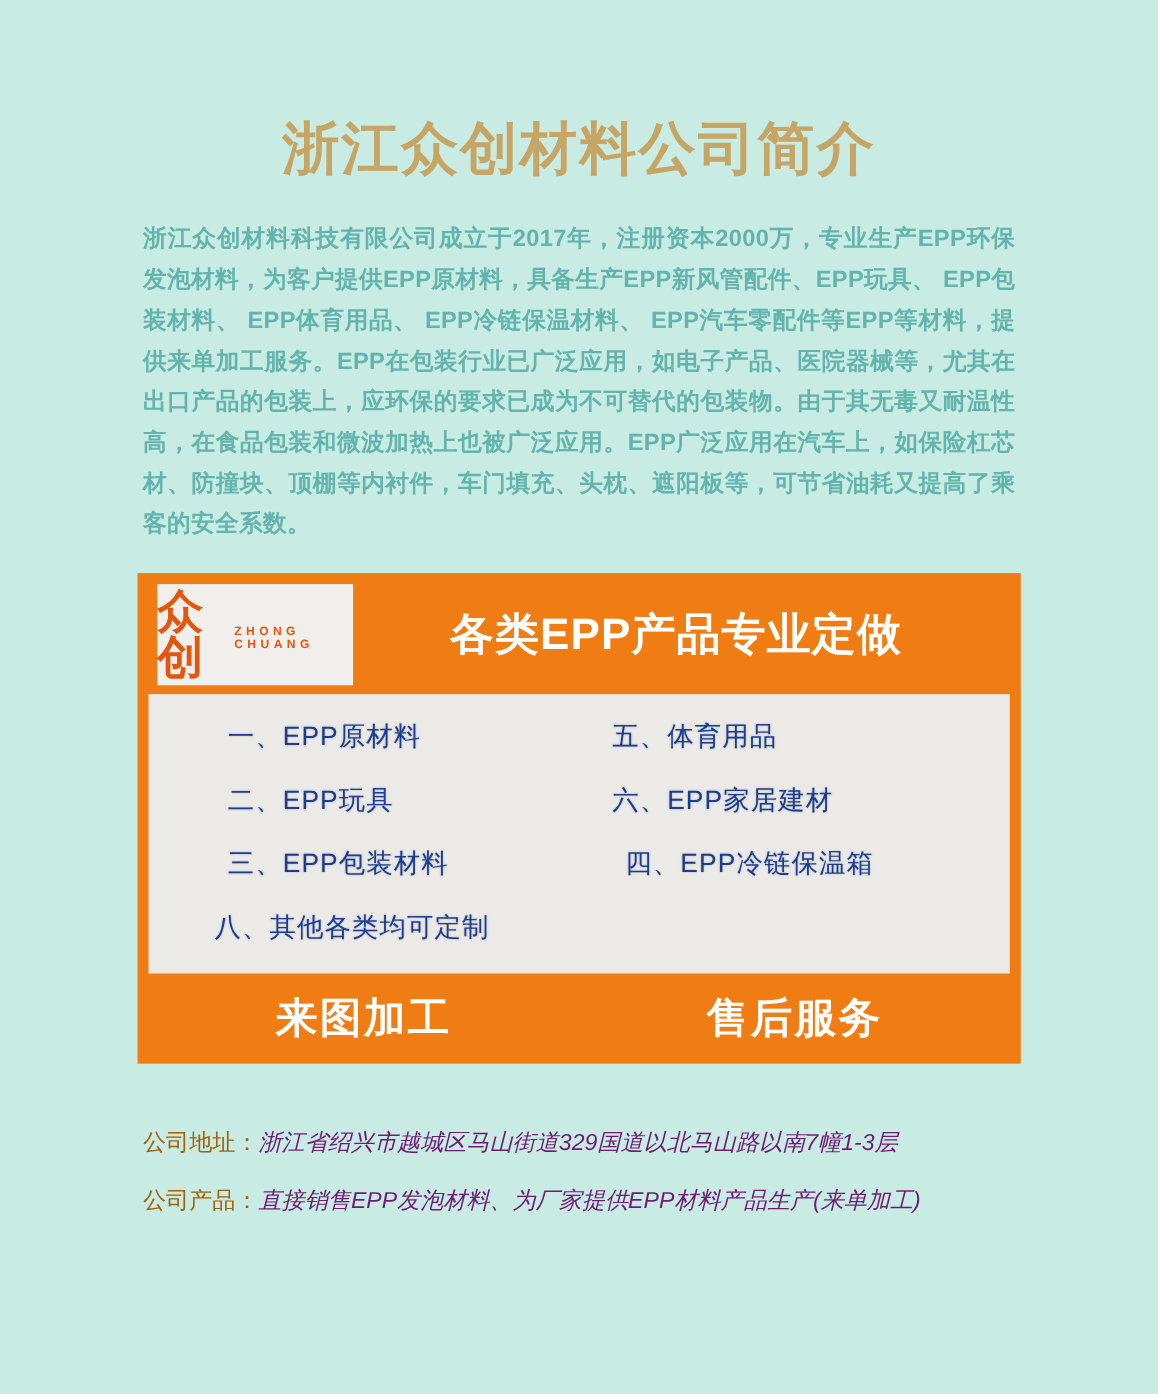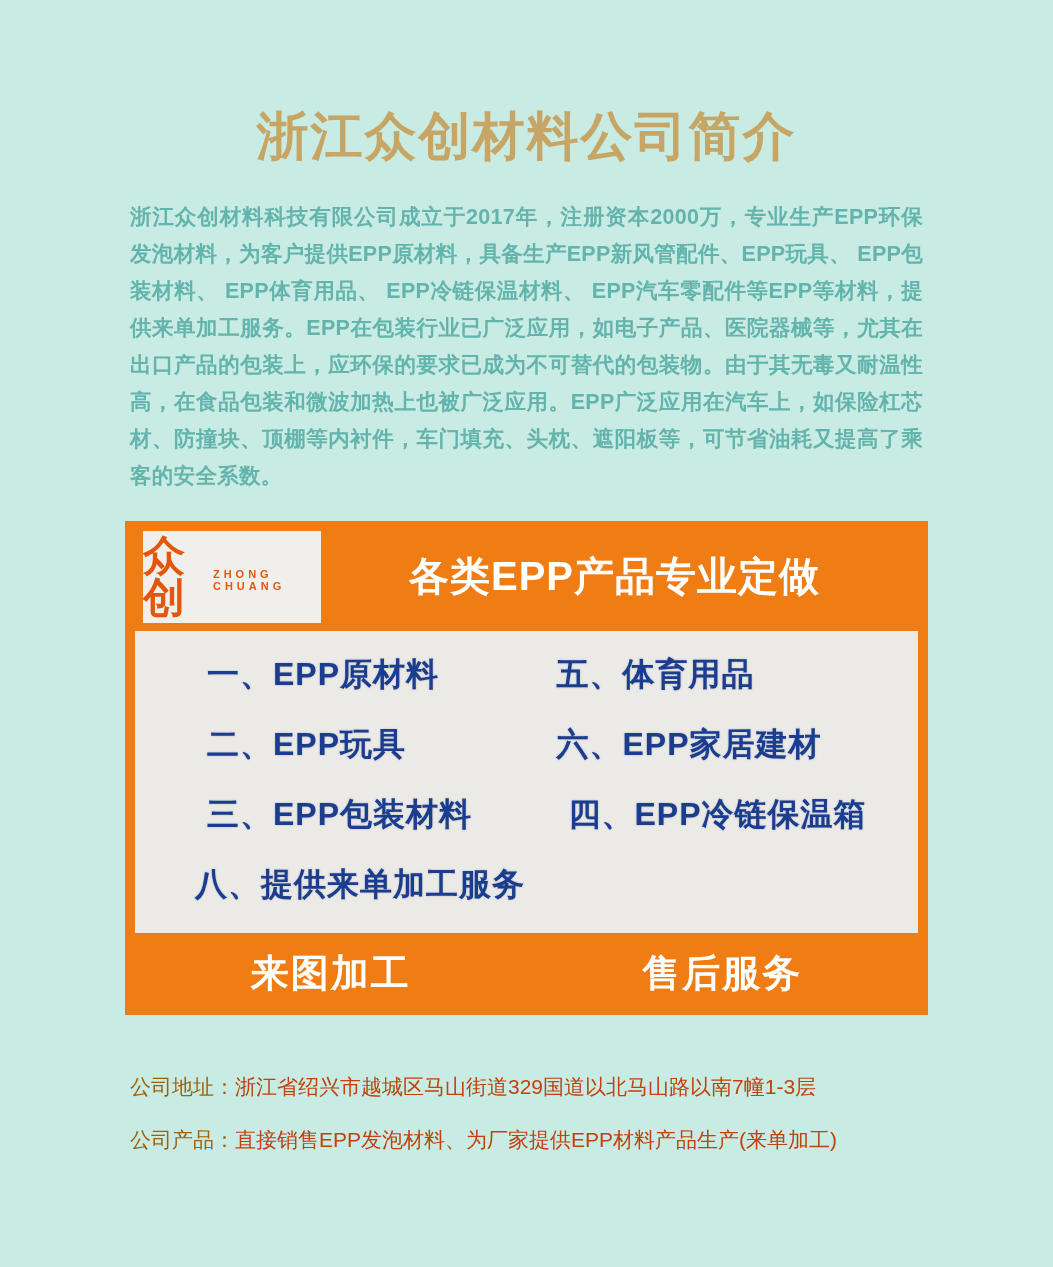--- a/index.html
+++ b/index.html
@@ -86,22 +86,22 @@
   .banner-body {
     background: #eceae6;
     margin-top: 8px;
     padding: 22px 30px 26px 30px;
     display: grid;
     grid-template-columns: 1fr 1fr;
     row-gap: 26px;
   }
   .item {
     color: #1b3d8f;
-    font-size: 32px;
-    font-weight: bold;
+    font-size: 24px;
+    font-weight: normal;
     letter-spacing: 1px;
     text-shadow: 0 0 2px rgba(120,130,160,0.55);
   }
   .item.col-left { padding-left: 42px; }
   .item.col-right { padding-left: 30px; }
   .banner-footer {
     display: flex;
     justify-content: space-around;
     align-items: center;
     height: 82px;
@@ -118,21 +118,22 @@
     font-size: 21px;
     color: #111111;
     line-height: 1.5;
   }
   .info-label {
     font-weight: normal;
     color: #a16207;
   }
   .info-value {
     font-weight: normal;
-    color: #c2410c;
+    color: #701a75;
+    font-style: italic;
   }
 </style>
 </head>
 <body>
 
 <div class="page">
 
   <div class="title">浙江众创材料公司简介</div>
 
   <div class="intro">浙江众创材料科技有限公司成立于2017年，注册资本2000万，专业生产EPP环保发泡材料，为客户提供EPP原材料，具备生产EPP新风管配件、EPP玩具、 EPP包装材料、 EPP体育用品、 EPP冷链保温材料、 EPP汽车零配件等EPP等材料，提供来单加工服务。EPP在包装行业已广泛应用，如电子产品、医院器械等，尤其在出口产品的包装上，应环保的要求已成为不可替代的包装物。由于其无毒又耐温性高，在食品包装和微波加热上也被广泛应用。EPP广泛应用在汽车上，如保险杠芯材、防撞块、顶棚等内衬件，车门填充、头枕、遮阳板等，可节省油耗又提高了乘客的安全系数。</div>
@@ -147,21 +148,21 @@
       <div class="banner-headline">各类EPP产品专业定做</div>
     </div>
 
     <div class="banner-body">
       <div class="item col-left">一、EPP原材料</div>
       <div class="item col-right">五、体育用品</div>
       <div class="item col-left">二、EPP玩具</div>
       <div class="item col-right">六、EPP家居建材</div>
       <div class="item col-left">三、EPP包装材料</div>
       <div class="item col-left">四、EPP冷链保温箱</div>
-      <div class="item col-right">八、提供来单加工服务</div>
+      <div class="item col-right">八、其他各类均可定制</div>
     </div>
 
     <div class="banner-footer">
       <div>来图加工</div>
       <div>售后服务</div>
     </div>
 
   </div>
 
   <div class="footer-info">

